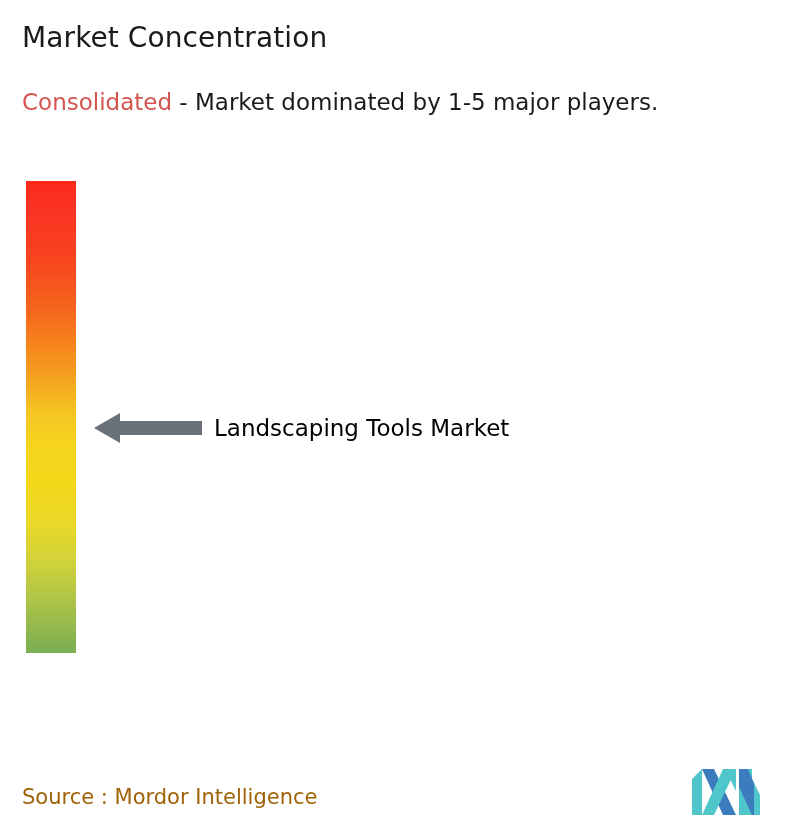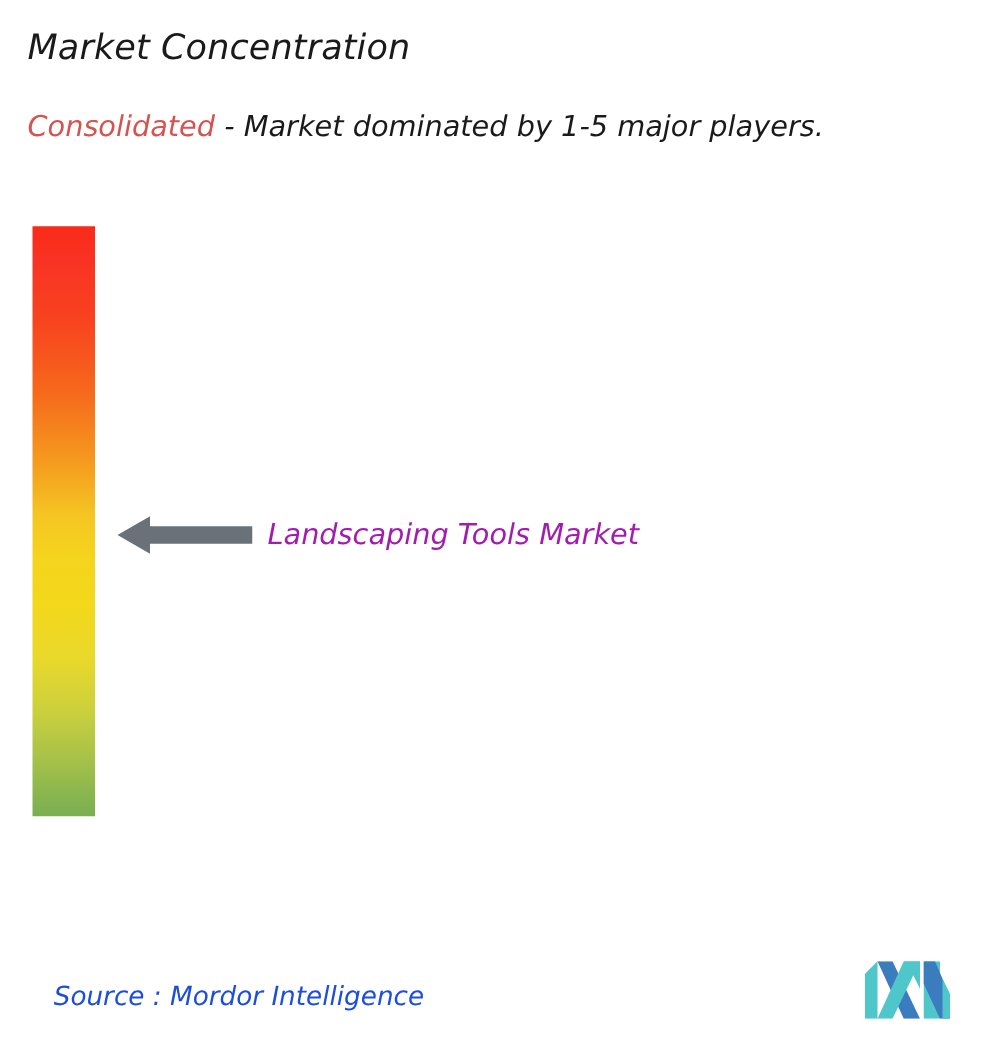--- a/index.html
+++ b/index.html
@@ -12,21 +12,20 @@
     font-family: "DejaVu Sans", "Liberation Sans", sans-serif;
     -webkit-font-smoothing: antialiased;
   }
 
   #infographic {
     position: relative;
     width: 796px;
     height: 834px;
     background: #ffffff;
     overflow: hidden;
-    font-style: italic;
   }
 
   
   .chart-title {
     position: absolute;
     left: 22px;
     top: 20px;
     width: 740px;
     font-size: 28px;
     line-height: 36px;
@@ -92,34 +91,33 @@
   .pointer-arrow {
     display: block;
     width: 108px;
     height: 34px;
     flex: 0 0 auto;
   }
   .pointer-label {
     margin-left: 12px;
     font-size: 23px;
     line-height: 28px;
-    color: #a21caf;
+    color: #000000;
     white-space: nowrap;
   }
 
   
   .source-line {
     position: absolute;
     left: 22px;
     top: 783px;
     font-size: 21px;
     line-height: 28px;
-    color: #1d4ed8;
+    color: #a16207;
     white-space: nowrap;
-    margin-left: 21px;
   }
   .brand-logo {
     position: absolute;
     left: 692px;
     top: 769px;
     width: 68px;
     height: 46px;
   }
   .brand-logo svg { display: block; }
 </style>

